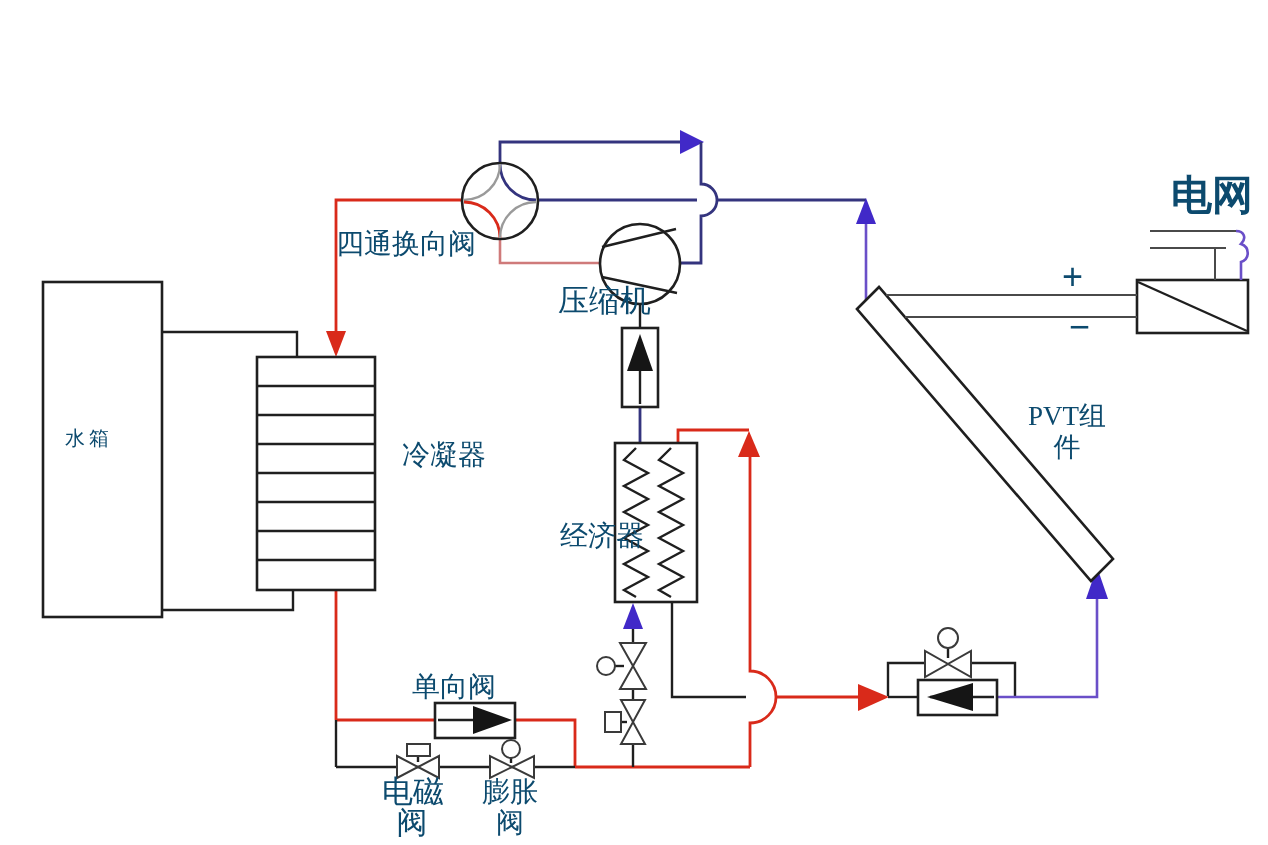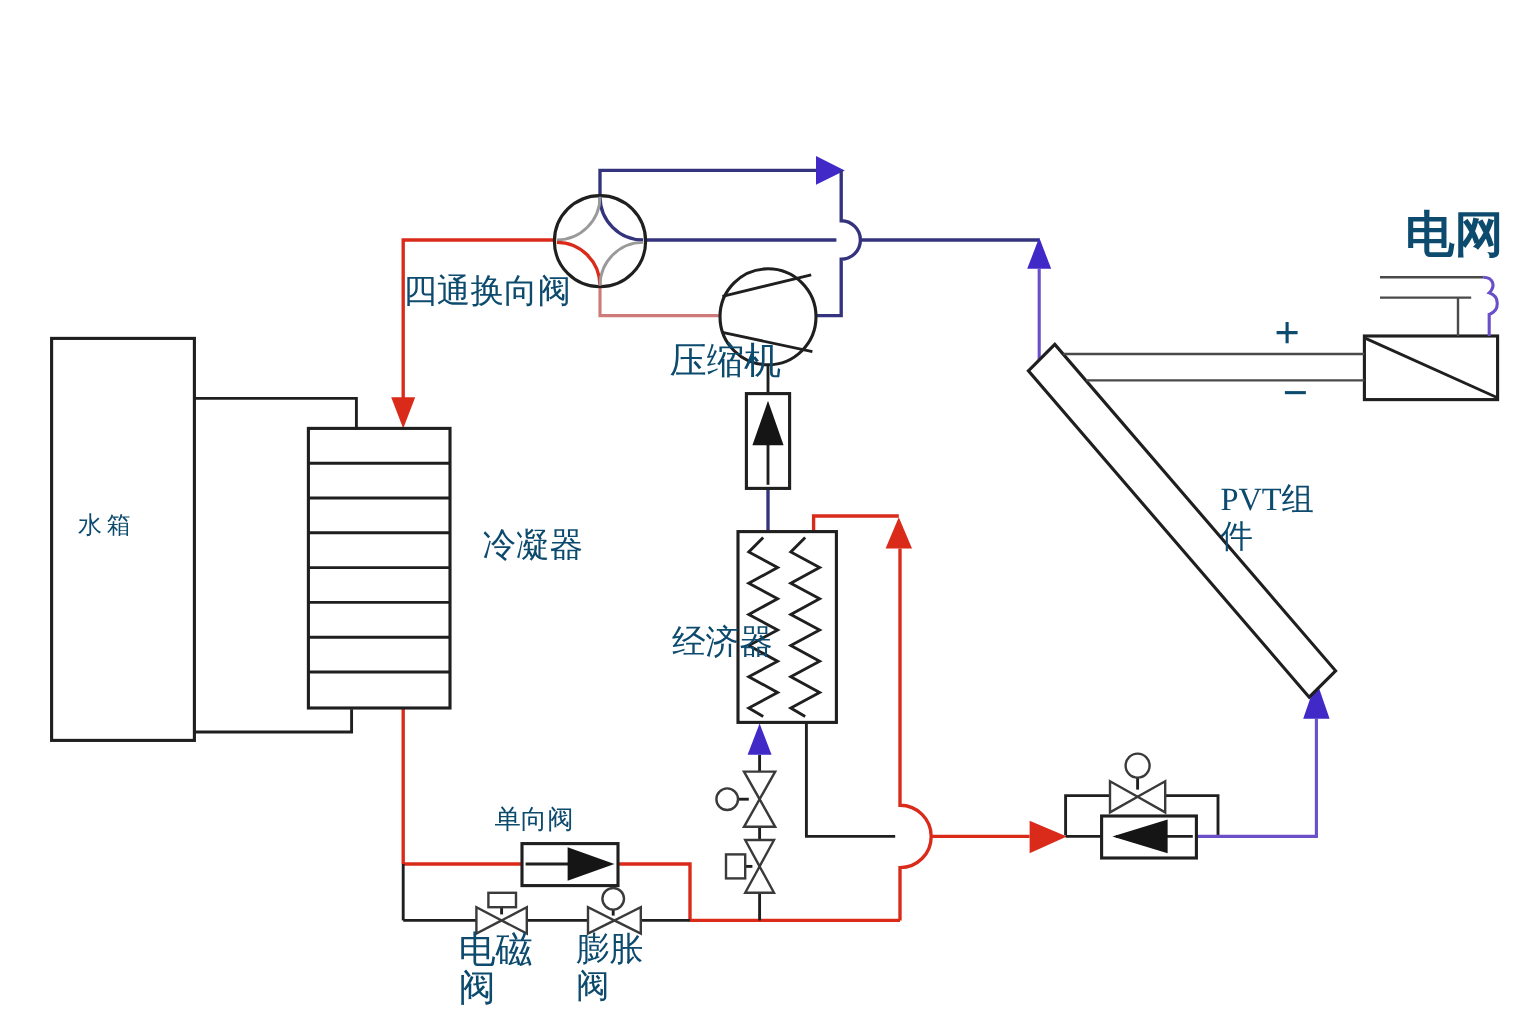--- a/index.html
+++ b/index.html
@@ -1,20 +1,20 @@
 <!DOCTYPE html>
 <html style="--hot_line: #d92a1a; --cold_line: #34347e; --suction_line: #cf7a7a; --purple_line: #6a4fc8; --arrow_blue: #4129c8; --outline: #1f1f1f; --gray_arc: #9a9a9a;"><head>
 <meta charset="utf-8">
 <style>
   html,body{margin:0;padding:0;background:#ffffff;}
   #stage{position:relative;width:1268px;height:845px;background:#ffffff;overflow:hidden;
          font-family:"Liberation Serif","DejaVu Serif",serif;}
   #schematic{position:absolute;left:0;top:0;}
   .lbl{position:absolute;color:#0c4a6e;white-space:pre;line-height:1.12;}
-  .lbl.center{text-align:left;}
+  .lbl.center{text-align:center;}
   
   .hot   {stroke:var(--hot_line,#d92a1a);stroke-width:2.8;fill:none;}
   .cold  {stroke:var(--cold_line,#34347e);stroke-width:2.8;fill:none;}
   .suction{stroke:var(--suction_line,#cf7a7a);stroke-width:2.6;fill:none;}
   .purple{stroke:var(--purple_line,#6a4fc8);stroke-width:2.6;fill:none;}
   .dark  {stroke:var(--outline,#1f1f1f);stroke-width:2.4;fill:none;}
   .gridw {stroke:#4a4a4a;stroke-width:2;fill:none;}
   .garc  {stroke:var(--gray_arc,#9a9a9a);stroke-width:2.4;fill:none;}
   .comp  {stroke:var(--outline,#1f1f1f);stroke-width:2.6;fill:#ffffff;}
   .valve {stroke:#3a3a3a;stroke-width:2;fill:#ffffff;}
@@ -170,21 +170,21 @@
       <path class="gridw" d="M1215 248 V280"></path>
       <path class="purple" stroke-width="2.2" d="M1236 231 c8 0 11 7 5 13 c9 3 9 15 0 18 l0 18"></path>
     </g>
   </svg>
 
   <div class="lbl" style="left:336px;top:228px;font-size:28px;text-align:right;">四通换向阀</div>
   <div class="lbl" style="left:518px;top:284px;font-size:31px;margin-left:40px;">压缩机</div>
   <div class="lbl" style="left:65px;top:427px;font-size:20px;letter-spacing:4px;">水箱</div>
   <div class="lbl" style="left:402px;top:439px;font-size:28px;">冷凝器</div>
   <div class="lbl" style="left:520px;top:520px;font-size:28px;margin-left:40px;">经济器</div>
-  <div class="lbl" style="left:412px;top:671px;font-size:22px;">单向阀</div>
+  <div class="lbl" style="left:412px;top:671px;font-size:28px;">单向阀</div>
   <div class="lbl center" style="left:382px;top:776px;width:60px;font-size:31px;line-height:31px;">电磁
 阀</div>
   <div class="lbl center" style="left:480px;top:776px;width:60px;font-size:28px;line-height:31px;">膨胀
 阀</div>
   <div class="lbl center" style="left:1017px;top:401px;width:100px;font-size:27px;line-height:31px;">PVT组
 件</div>
   <div class="lbl" style="left:1171px;top:173px;font-size:41px;font-weight:600;">电网</div>
   <div class="lbl" style="left:1062px;top:257px;font-size:36px;font-family:'Liberation Sans',sans-serif;">+</div>
   <div class="lbl" style="left:1069px;top:307px;font-size:36px;font-family:'Liberation Sans',sans-serif;">−</div>
 </div>

